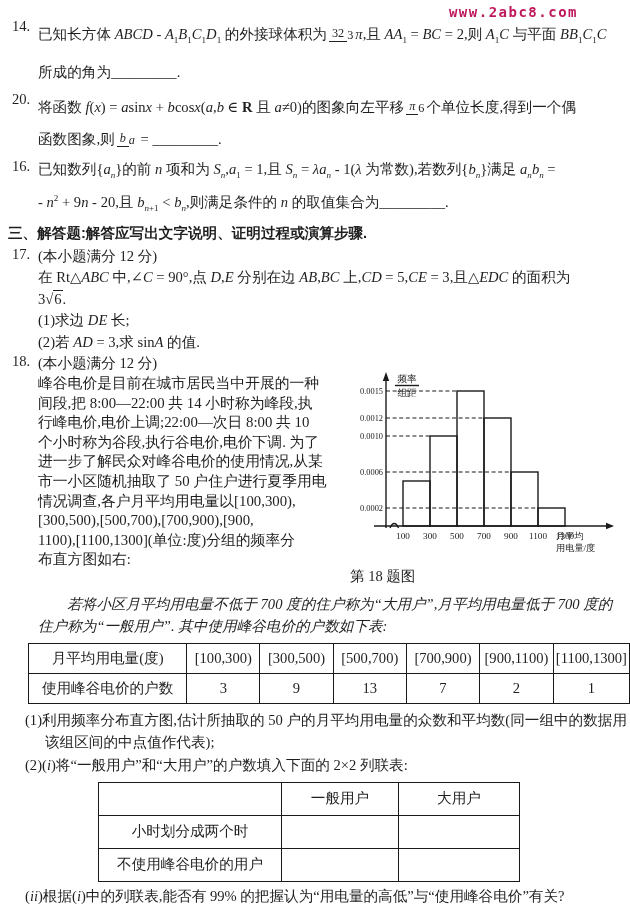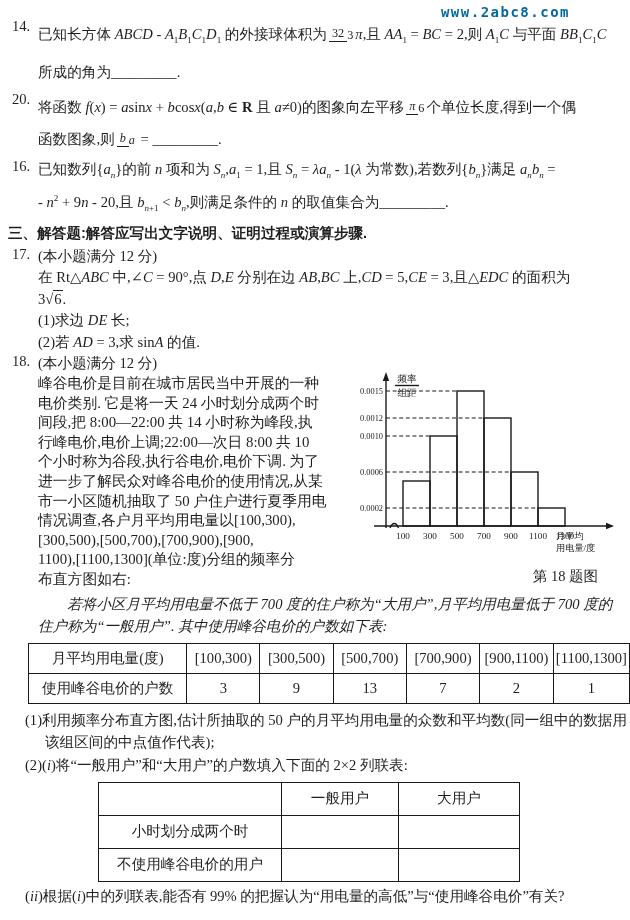--- a/index.html
+++ b/index.html
@@ -8,45 +8,45 @@
     width:630px;height:920px;
     background:#ffffff;
     color:#1f1f1f;
     font-family:"Liberation Serif","DejaVu Serif",serif;
     font-size:14.6px;
     overflow:hidden;
     box-sizing:border-box;
     padding-top:18px;
   }
   .watermark{
-    position:absolute;top:4px;right:60px;
+    position:absolute;top:4px;right:52px;
     font-family:"DejaVu Sans Mono",monospace;
     font-size:14px;letter-spacing:1.5px;
-    color:#0369a1;font-weight:bold;
+    color:#be185d;font-weight:bold;
   }
   
   .q{position:relative;padding-left:38px;padding-right:8px;}
   .qnum{position:absolute;left:12px;top:0;}
   .ln{line-height:22px;white-space:nowrap;}
   .lnfrac{line-height:33px;}
   .q14 .ln2,.q15 .ln2{line-height:30px;}
   .q14,.q15{margin-bottom:4px;}
   .q16 .ln{line-height:23px;}
   .section-head{
     font-family:"Liberation Sans","DejaVu Sans",sans-serif;
     font-weight:bold;line-height:23px;margin:2px 0 1px 8px;
   }
   .q17 .ln{line-height:21.5px;}
   .q18head{line-height:21px;}
   
   .two-col{position:relative;height:216px;}
   .col-text{width:352px;}
   .col-text .cl{line-height:19.6px;white-space:nowrap;font-size:14.8px;}
   .chart-wrap{position:absolute;left:350px;top:-6px;width:278px;}
-  .chart-caption{text-align:right;font-size:14.5px;margin-top:3px;padding-right:30px;}
+  .chart-caption{text-align:left;font-size:14.5px;margin-top:3px;padding-right:30px;}
   
   .para2{margin:4px 10px 6px 38px;line-height:21.5px;text-indent:2em;font-style:italic;}
   
   table{border-collapse:collapse;}
   .t1{margin:3px 0 6px 28px;}
   .t1 th,.t1 td{
     border:1.6px solid #1a1a1a;text-align:center;
     font-weight:normal;font-size:14.6px;
     height:29px;padding:0 2px;
   }
@@ -129,21 +129,20 @@
   </div>
 
   <div class="q q18">
     <span class="qnum">18.</span>
     <div class="ln q18head">(本小题满分 12 分)</div>
   </div>
 
   <div class="two-col">
     <div class="col-text" style="padding-left:38px;">
       <div class="cl">峰谷电价是目前在城市居民当中开展的一种</div>
-      <div class="cl">电价类别. 它是将一天 24 小时划分成两个时</div>
       <div class="cl">间段,把 8:00—22:00 共 14 小时称为峰段,执</div>
       <div class="cl">行峰电价,电价上调;22:00—次日 8:00 共 10</div>
       <div class="cl">个小时称为谷段,执行谷电价,电价下调. 为了</div>
       <div class="cl">进一步了解民众对峰谷电价的使用情况,从某</div>
       <div class="cl">市一小区随机抽取了 50 户住户进行夏季用电</div>
       <div class="cl">情况调查,各户月平均用电量以[100,300),</div>
       <div class="cl">[300,500),[500,700),[700,900),[900,</div>
       <div class="cl">1100),[1100,1300](单位:度)分组的频率分</div>
       <div class="cl">布直方图如右:</div>
     </div>

